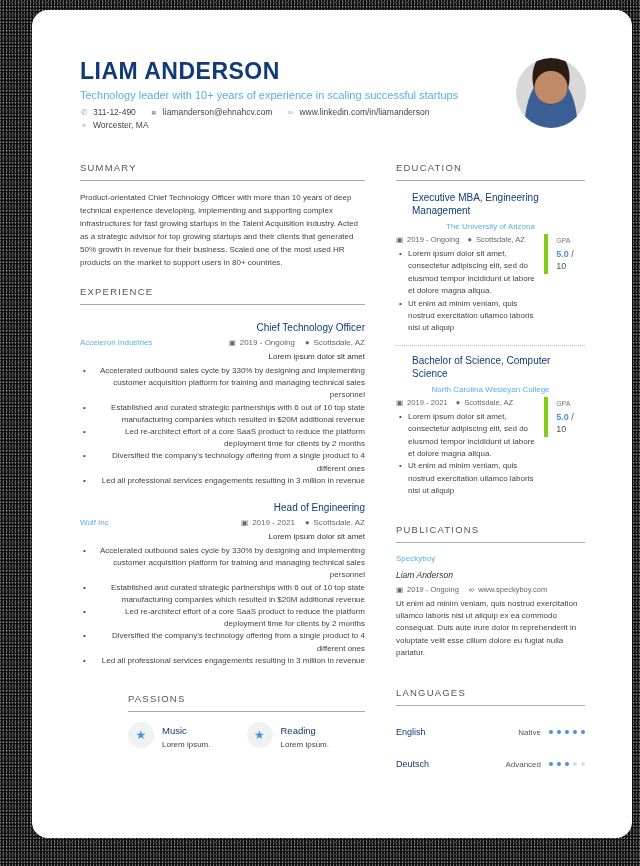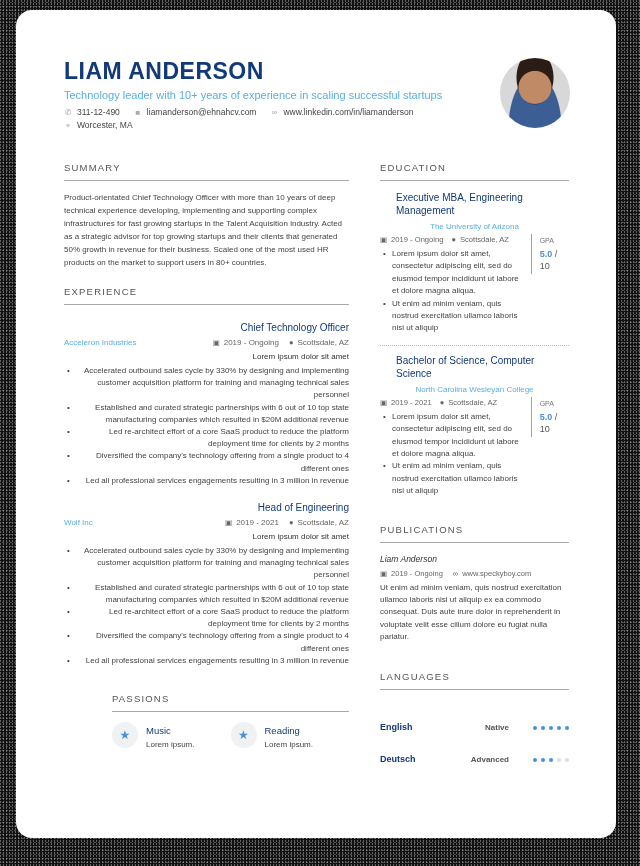--- a/index.html
+++ b/index.html
@@ -8,21 +8,21 @@
     background: #111;
     background-image:
       radial-gradient(circle at 20% 30%, rgba(255,255,255,0.35) 0.6px, transparent 1px),
       radial-gradient(circle at 70% 60%, rgba(255,255,255,0.3) 0.6px, transparent 1px);
     background-size: 3px 3px, 4px 4px;
     font-family: "Liberation Sans", "DejaVu Sans", sans-serif;
     color: #333;
     position: relative;
   }
   .card {
-    position: absolute; left: 16px; top: 10px; width: 600px; height: 828px;
+    position: absolute; left: 32px; top: 10px; width: 600px; height: 828px;
     background: #fff; border-radius: 16px; overflow: hidden;
   }
   .header { position: absolute; left: 48px; top: 48px; width: 420px; }
   .name { font-size: 23px; font-weight: bold; color: #123a78; letter-spacing: 0.5px; line-height: 26px; }
   .tagline { font-size: 11px; color: #5aaee0; margin-top: 4px; line-height: 14px; }
   .contacts { margin-top: 4px; font-size: 8.5px; color: #444; line-height: 13px; }
   .contacts .row { display: flex; gap: 14px; align-items: center; }
   .contacts .item { display: flex; align-items: center; gap: 5px; }
   .ci { color: #aaa; font-size: 8px; width: 8px; display: inline-block; text-align: center; }
   .photo {
@@ -52,35 +52,35 @@
   .p-icon { width: 26px; height: 26px; border-radius: 50%; background: #f0f1f3; display: flex; align-items: center; justify-content: center; color: #4a90d9; font-size: 12px; }
   .p-title { font-size: 9.5px; color: #123a78; line-height: 13px; margin-top: 2px; }
   .p-desc { font-size: 8px; color: #444; line-height: 12px; margin-top: 2px; }
   .edu { position: relative; }
   .edu-title { font-size: 10px; color: #123a78; line-height: 13px; margin-top: 4px; margin-left: 16px; }
   .edu-school { font-size: 8px; color: #5aaee0; margin-top: 4px; line-height: 11px; text-align: center; }
   .edu-body { display: flex; margin-top: 2px; }
   .edu-left { width: 146px; }
   .edu-meta { font-size: 7.6px; color: #666; display: flex; gap: 8px; line-height: 12px; }
   .edu-meta span { display: inline-flex; align-items: center; gap: 4px; }
-  .gpa { border-left: 1px solid #84cc16; padding-left: 8px; margin-left: 8px; height: 40px; }
+  .gpa { border-left: 4px solid #84cc16; padding-left: 8px; margin-left: 8px; height: 40px; }
   .gpa-label { font-size: 7px; color: #777; line-height: 10px; margin-top: 2px; }
   .gpa-val { font-size: 9px; color: #555; line-height: 12px; margin-top: 2px; }
   .gpa-val b { color: #4a90d9; font-weight: bold; }
   .edu ul.bullets li { line-height: 12.4px; }
   .dotted { border-top: 1px dotted #bbb; margin: 10px 0 8px; }
   .pub-title { font-size: 9.5px; color: #123a78; line-height: 13px; margin-top: 4px; }
   .pub-source { font-size: 8px; color: #5aaee0; line-height: 12px; margin-top: 2px; }
   .pub-author { font-size: 8.5px; font-style: italic; color: #333; margin-top: 4px; line-height: 12px; }
   .pub-meta { font-size: 7.5px; color: #666; display: flex; gap: 10px; margin-top: 3px; line-height: 12px; }
   .pub-meta span { display: inline-flex; align-items: center; gap: 4px; }
   .pub-desc { font-size: 8px; line-height: 12.3px; color: #444; margin-top: 2px; }
-  .lang { display: flex; justify-content: space-between; align-items: flex-end; height: 32px; font-weight: bold; }
+  .lang { display: flex; justify-content: space-between; align-items: center; height: 32px; }
   .lang-name { font-size: 9px; color: #123a78; }
-  .lang-right { display: flex; align-items: center; gap: 24px; font-size: 8px; color: #555; }
+  .lang-right { display: flex; align-items: center; gap: 8px; font-size: 8px; color: #555; }
   .dots { display: flex; gap: 4px; }
   .dot { width: 4px; height: 4px; border-radius: 50%; background: #4a90d9; }
   .dot.off { background: #ddd; }
 </style>
 </head>
 <body>
 
 <div class="card">
 
   <div class="header">
@@ -252,20 +252,21 @@
             <div class="gpa-label">GPA</div>
             <div class="gpa-val"><b>5.0</b><span> / 10</span></div>
           </div>
         </div>
       </div>
     </div>
 
     <div style="margin-top:26px;">
       <div class="sec-title">PUBLICATIONS</div>
       <div>
+        <div class="pub-source">Speckyboy</div>
         <div class="pub-author">Liam Anderson</div>
         <div class="pub-meta">
           <span>
               <span class="ico">▣</span>
               <span>2019 - Ongoing</span>
             </span>
           <span>
               <span class="ico">∞</span>
               <span>www.speckyboy.com</span>
             </span>

